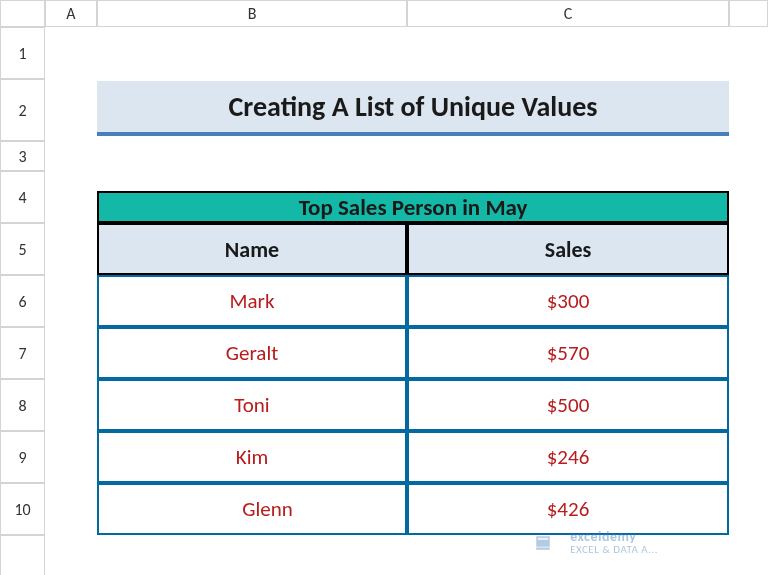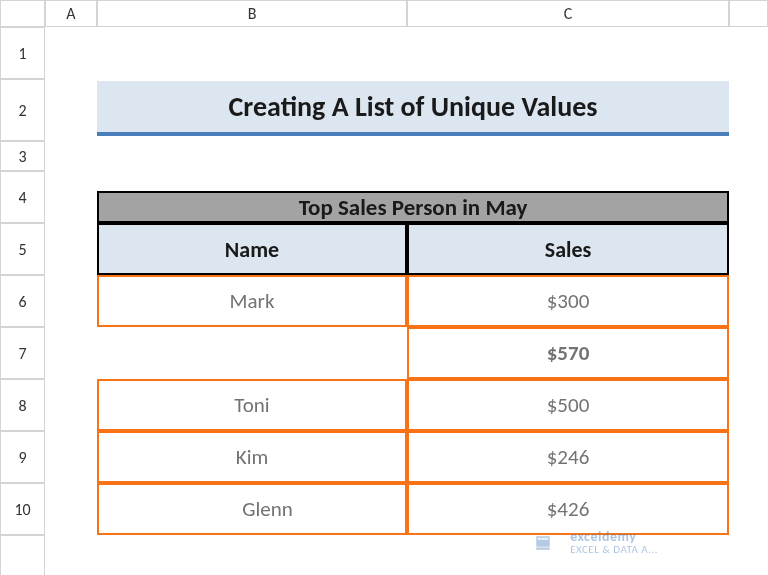--- a/index.html
+++ b/index.html
@@ -52,21 +52,21 @@
       justify-content: center;
       font-size: 28px;
       font-weight: bold;
       color: #1a1a1a;
       border-bottom: 4px solid #4a7ebb;
       margin: 2px 0 5px 0;
     }
     .table-header {
       grid-column: 3 / 5;
       grid-row: 5;
-      background: #a3a3a3;
+      background: #14b8a6;
       display: flex;
       align-items: center;
       justify-content: center;
       font-size: 23px;
       font-weight: bold;
       color: #1a1a1a;
       border: 2px solid #000;
       margin-top: 20px;
     }
     .sub-header {
@@ -78,29 +78,29 @@
       font-weight: bold;
       color: #1a1a1a;
       border: 2px solid #000;
     }
     .data-cell {
       background: #ffffff;
       display: flex;
       align-items: center;
       justify-content: center;
       font-size: 21px;
-      color: #737373;
-      border: 2px solid #f97316;
+      color: #b91c1c;
+      border: 2px solid #0369a1;
     }
     .b5 { grid-column: 3; grid-row: 6; }
     .c5 { grid-column: 4; grid-row: 6; }
     .b6 { grid-column: 3; grid-row: 7; }
     .c6 { grid-column: 4; grid-row: 7; }
     .b7 { grid-column: 3; grid-row: 8; }
-    .c7 { grid-column: 4; grid-row: 8; font-weight: bold; }
+    .c7 { grid-column: 4; grid-row: 8; }
     .b8 { grid-column: 3; grid-row: 9; text-align: center; }
     .c8 { grid-column: 4; grid-row: 9; }
     .b9 { grid-column: 3; grid-row: 10; }
     .c9 { grid-column: 4; grid-row: 10; }
     .b10 { grid-column: 3; grid-row: 11; padding-left: 31px; }
     .c10 { grid-column: 4; grid-row: 11; }
     .watermark {
       position: absolute;
       right: 110px;
       bottom: 20px;
@@ -168,20 +168,21 @@
   <div class="cell" style="grid-column:5;grid-row:6"></div>
 
   <div class="row-header" style="grid-row:7">6</div>
   <div class="cell" style="grid-column:2;grid-row:7"></div>
   <div class="data-cell b6">Mark</div>
   <div class="data-cell c6">$300</div>
   <div class="cell" style="grid-column:5;grid-row:7"></div>
 
   <div class="row-header" style="grid-row:8">7</div>
   <div class="cell" style="grid-column:2;grid-row:8"></div>
+  <div class="data-cell b7">Geralt</div>
   <div class="data-cell c7">$570</div>
   <div class="cell" style="grid-column:5;grid-row:8"></div>
 
   <div class="row-header" style="grid-row:9">8</div>
   <div class="cell" style="grid-column:2;grid-row:9"></div>
   <div class="data-cell b8">Toni</div>
   <div class="data-cell c8">$500</div>
   <div class="cell" style="grid-column:5;grid-row:9"></div>
 
   <div class="row-header" style="grid-row:10">9</div>

